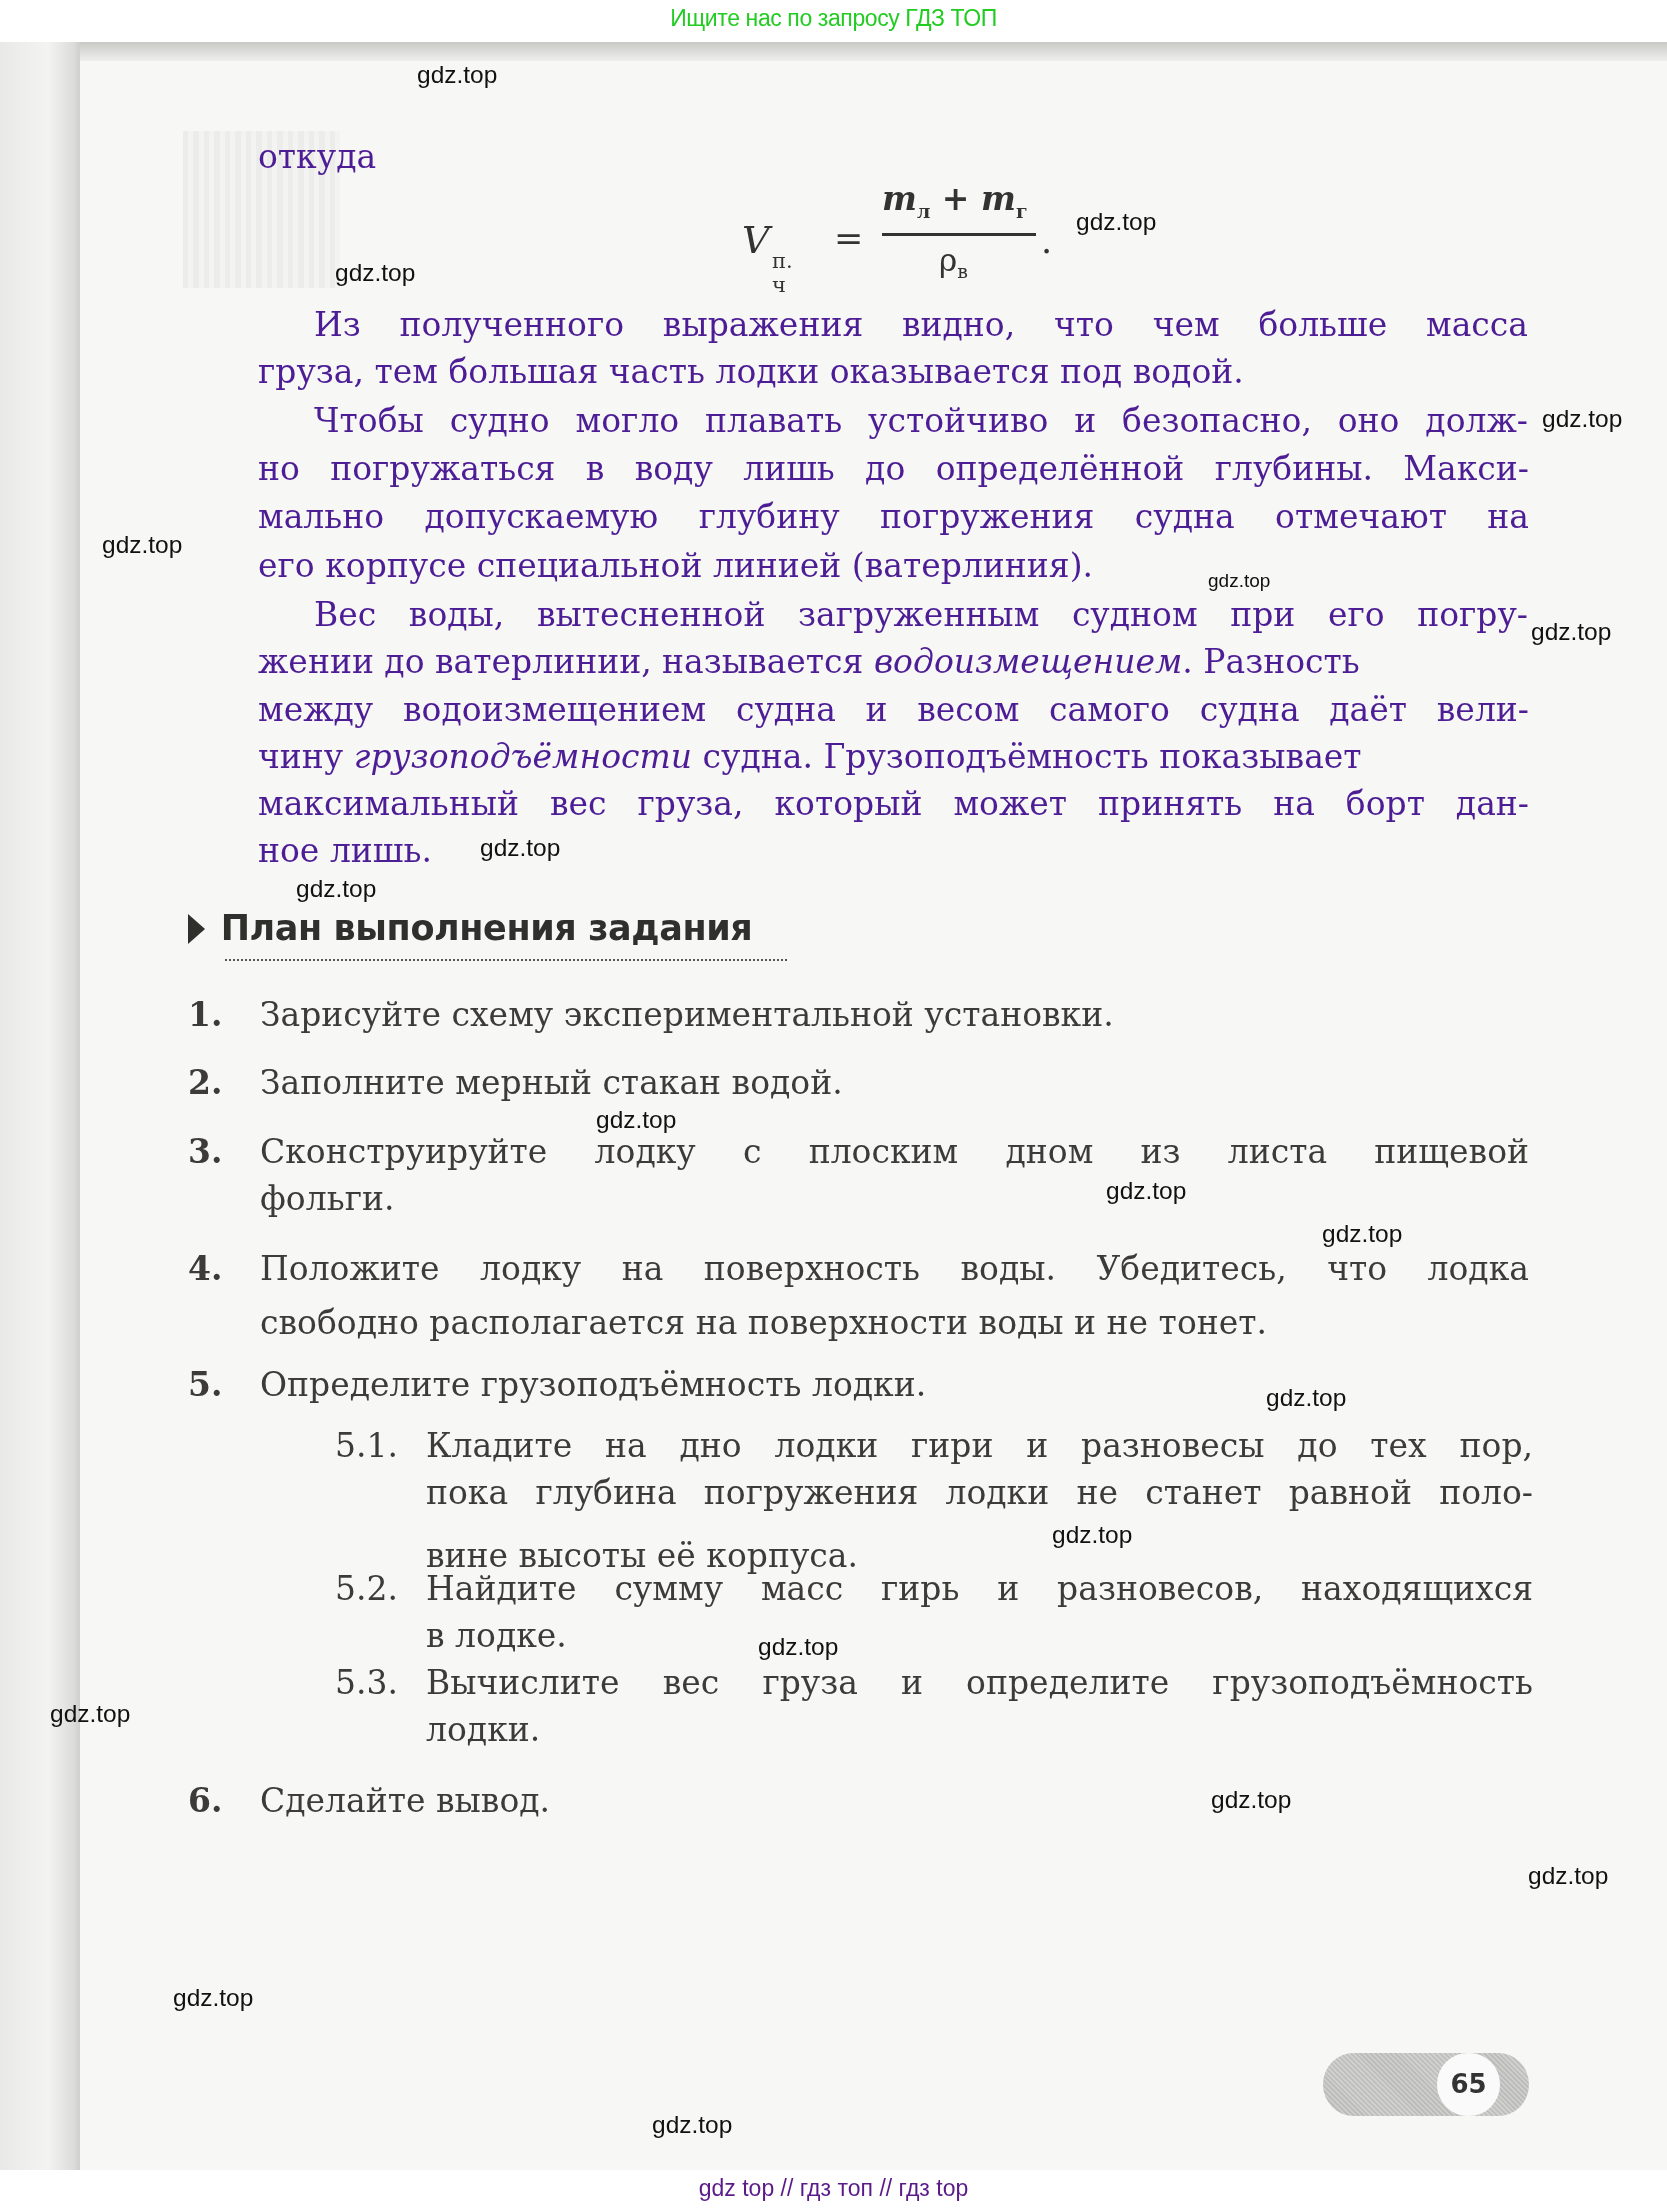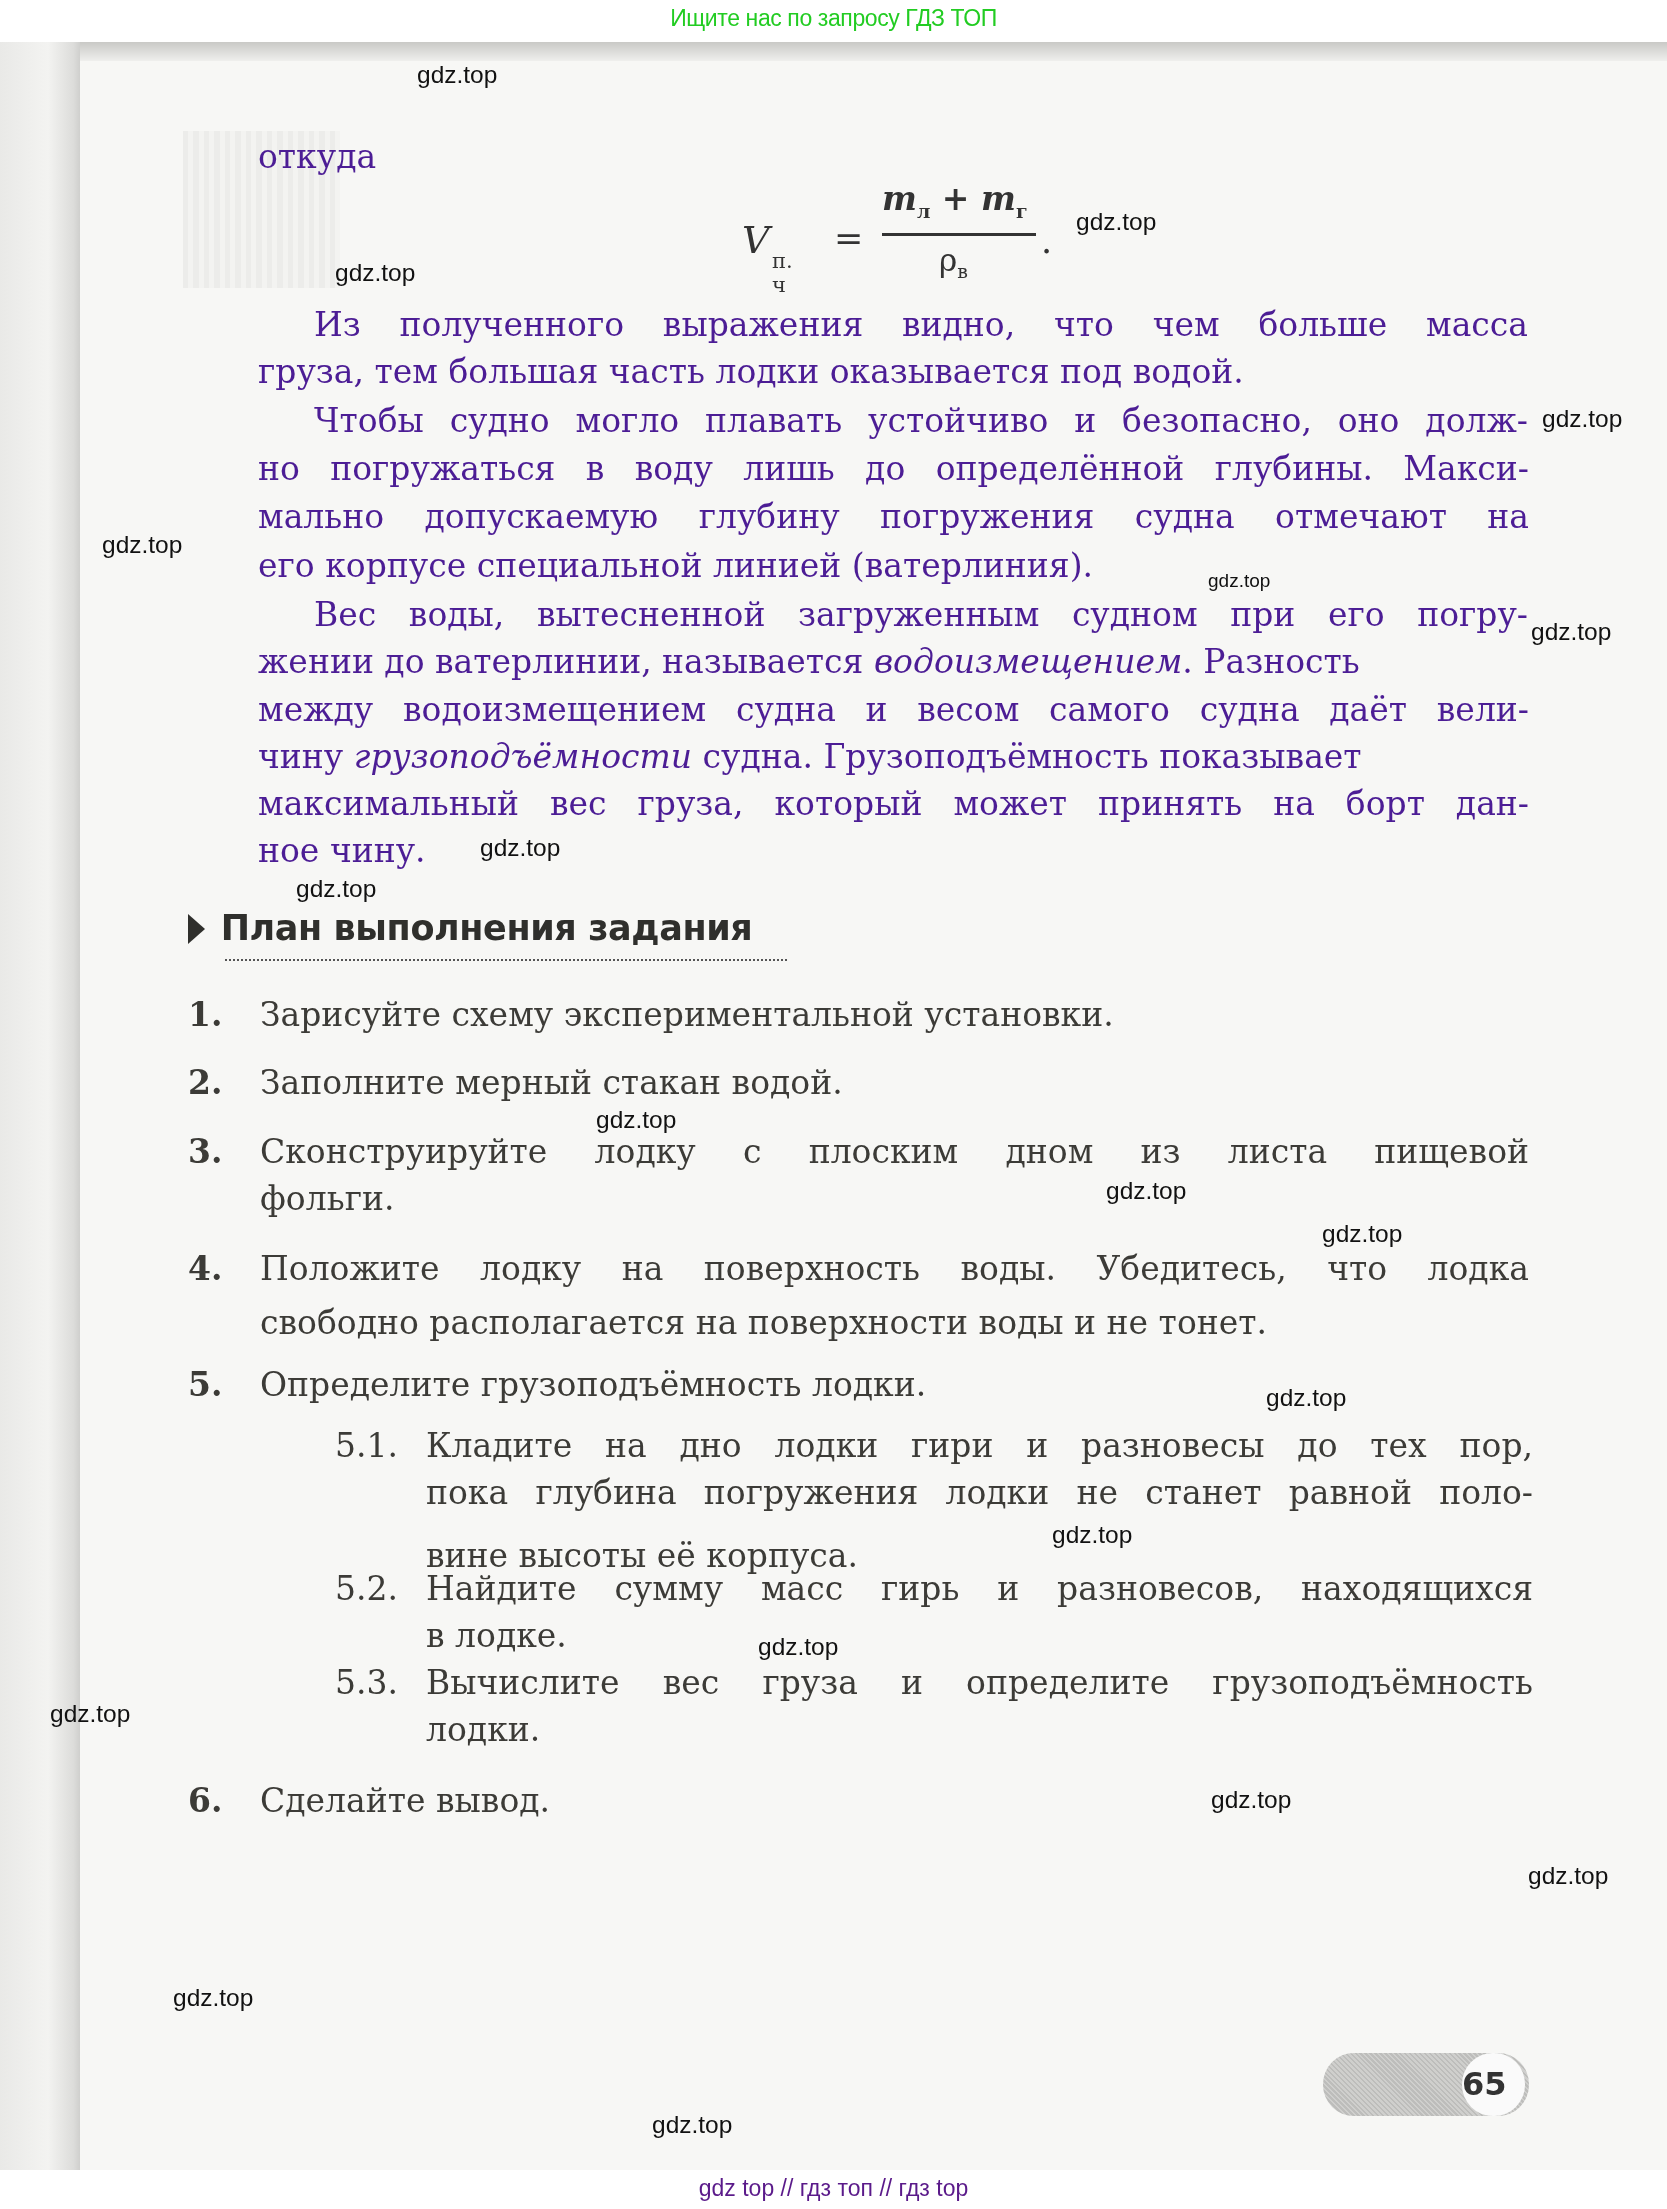--- a/index.html
+++ b/index.html
@@ -25,21 +25,21 @@
   .heading{position:absolute;left:188px;top:908px;font-family:"DejaVu Sans",sans-serif;font-weight:bold;font-size:35px;color:#2f2f2c;letter-spacing:-0.4px;}
   .heading .tri{display:inline-block;width:0;height:0;border-top:15px solid transparent;border-bottom:15px solid transparent;border-left:17.5px solid #2f2f2c;margin-right:15.7px;vertical-align:-3.5px;}
   .dots{position:absolute;left:225px;top:959px;width:562px;border-top:2.6px dotted #555;}
   .num{font-weight:bold;}
   .item{position:absolute;font-size:33px;line-height:47px;color:#3c3b37;}
   .item .n{position:absolute;left:0;top:0;font-weight:bold;}
   .item .t{position:absolute;left:72px;top:0;}
   .sub .n{font-weight:normal;}
   .wm{position:absolute;font-family:"Liberation Sans",sans-serif;font-size:24.5px;color:#111;}
   .badge{position:absolute;left:1323px;top:2053px;width:206px;height:63px;border-radius:31px;background:repeating-linear-gradient(45deg,#bdbdbb 0 1.7px,#cfcfcd 1.7px 3.5px);}
-  .badge .circ{position:absolute;left:114px;top:0;width:63px;height:63px;border-radius:31px;background:#fafafa;line-height:63px;font-family:"DejaVu Sans",sans-serif;font-weight:bold;font-size:32px;color:#333;margin-left:25px;}
+  .badge .circ{position:absolute;left:114px;top:0;width:63px;height:63px;border-radius:31px;background:#fafafa;text-align:center;line-height:63px;font-family:"DejaVu Sans",sans-serif;font-weight:bold;font-size:26px;color:#333;}
   .bottombar{position:absolute;left:0;top:2170px;width:1667px;height:40px;background:#fff;text-align:center;}
   .bottombar span{display:inline-block;margin-top:5.2px;font-family:"Liberation Sans",sans-serif;font-size:23px;color:#5a1a8a;}
   .qr{position:absolute;left:183px;top:131px;width:157px;height:157px;background:repeating-linear-gradient(90deg,#e6e6e3 0 5.2px,#f2f2f0 5.2px 10.5px),#eee;opacity:.6;}
 </style>
 </head>
 <body>
 
 <div class="topbar"><span>Ищите нас по запросу ГДЗ ТОП</span></div>
 
 <div class="page"></div>
@@ -65,21 +65,21 @@
 <div class="text just" style="left:314px;top:397px;width:1214px;">Чтобы судно могло плавать устойчиво и безопасно, оно долж-</div>
 <div class="text just" style="left:258px;top:445px;width:1271px;">но погружаться в воду лишь до определённой глубины. Макси-</div>
 <div class="text just" style="left:258px;top:493px;width:1271px;">мально допускаемую глубину погружения судна отмечают на</div>
 <div class="text" style="left:258px;top:542px;">его корпусе специальной линией (ватерлиния).</div>
 
 <div class="text just" style="left:314px;top:591px;width:1214px;">Вес воды, вытесненной загруженным судном при его погру-</div>
 <div class="text" style="left:258px;top:638px;width:1271px;"><span>жении до ватерлинии, называется </span><span class="it">водоизмещением</span><span>. Разность</span></div>
 <div class="text just" style="left:258px;top:686px;width:1271px;">между водоизмещением судна и весом самого судна даёт вели-</div>
 <div class="text" style="left:258px;top:733px;width:1271px;"><span>чину </span><span class="it">грузоподъёмности</span><span> судна. Грузоподъёмность показывает</span></div>
 <div class="text just" style="left:258px;top:780px;width:1271px;">максимальный вес груза, который может принять на борт дан-</div>
-<div class="text" style="left:258px;top:827px;">ное чину.</div>
+<div class="text" style="left:258px;top:827px;">ное лишь.</div>
 
 <div class="heading"><span class="tri"></span><span>План выполнения задания</span></div>
 <div class="dots"></div>
 
 <div class="item" style="left:188px;top:991px;width:1345px;height:47px;">
   <span class="n">1.</span>
   <span class="t">Зарисуйте схему экспериментальной установки.</span>
 </div>
 <div class="item" style="left:188px;top:1059px;width:1345px;height:47px;">
   <span class="n">2.</span>

